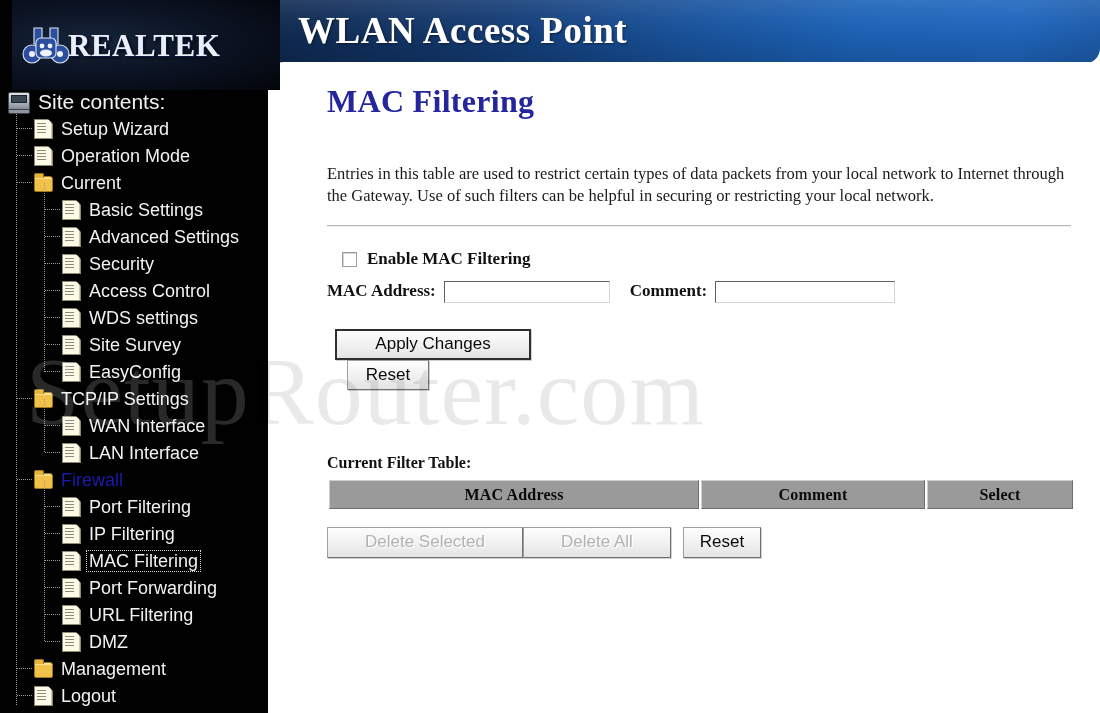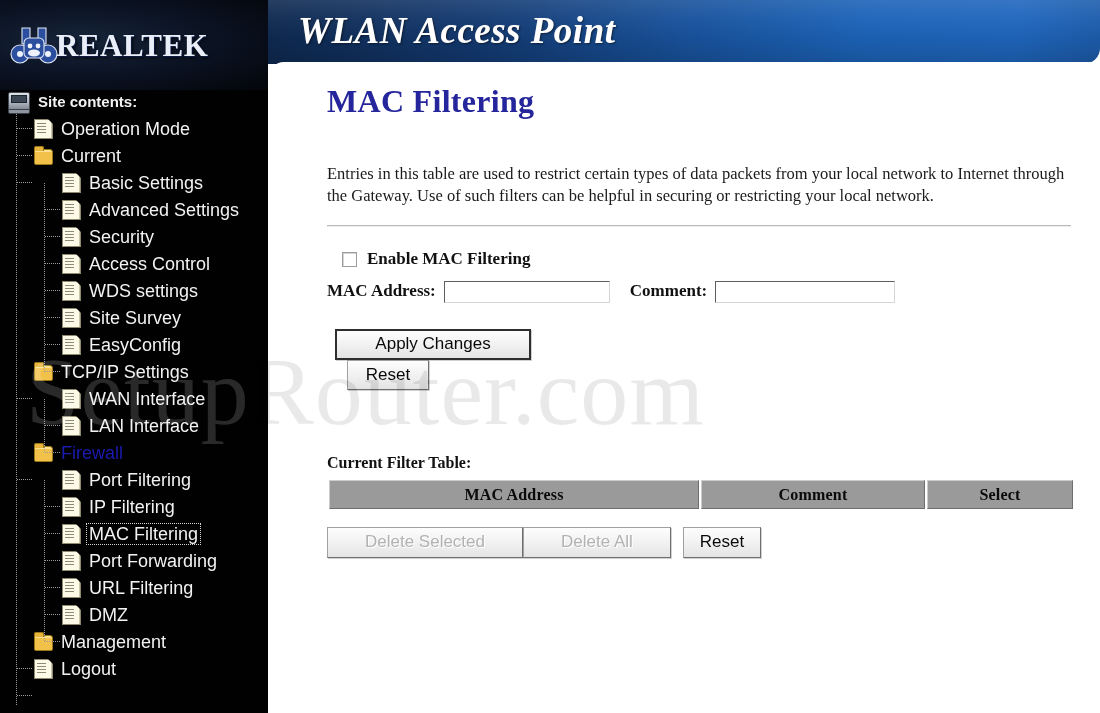--- a/index.html
+++ b/index.html
@@ -45,40 +45,39 @@
         rgba(255,255,255,0.10) 0%,
         rgba(255,255,255,0.03) 30%,
         rgba(0,0,0,0.05) 62%,
         rgba(0,0,0,0.16) 100%);
     pointer-events: none;
   }
   #banner-title {
     position: absolute;
     left: 298px; top: 9px;
     font-family: "Liberation Serif", "DejaVu Serif", serif;
-    font-style: italic;
     font-weight: bold;
     font-size: 37px;
     letter-spacing: 0.5px;
     color: #ffffff;
     text-shadow: 1px 1px 2px rgba(0,0,0,0.55), 0 0 1px rgba(255,255,255,0.4);
     white-space: nowrap;
   }
 
   
   #sidebar {
     position: absolute;
     left: 0; top: 0;
     width: 268px; height: 713px;
     background: #010101;
     z-index: 3;
   }
   #logo-box {
     position: absolute;
-    left: 0; top: 0;
+    left: 12px; top: 0;
     width: 268px; height: 90px;
     background: radial-gradient(ellipse at 30% 45%, #16243a 0%, #0a1120 55%, #030509 100%);
     overflow: hidden;
   }
   #logo-mark {
     position: absolute;
     left: 8px; top: 24px;
     width: 52px; height: 46px;
   }
   #logo-word {
@@ -110,21 +109,21 @@
     font-family: "Liberation Sans", sans-serif;
     font-size: 18px;
     color: #f2f2f2;
     line-height: 1;
     padding: 1px 2px;
   }
   .node.lvl0 { padding-left: 8px; }
   .node.lvl1 { padding-left: 34px; }
   .node.lvl2 { padding-left: 62px; }
 
-  .node.lvl0 .lbl { font-size: 15px; font-weight: bold; }
+  .node.lvl0 .lbl { font-size: 21px; }
 
   .node.visited .lbl { color: #1b1bb0; }
   .node.focused .lbl {
     outline: 1px dotted #d8d8d8;
     outline-offset: 0px;
   }
 
   
   .vline {
     position: absolute;
@@ -419,20 +418,24 @@
         </g>
       </svg>
       <div id="logo-word">REALTEK</div>
     </div>
 
     <div id="tree">
 
     <div class="node lvl0">
           <span class="ico ico-pc"></span>
           <span class="lbl">Site contents:</span>
+        </div>
+        <div class="node lvl1">
+          <span class="ico ico-doc"></span>
+          <span class="lbl">Setup Wizard</span>
         </div>
         <div class="node lvl1">
           <span class="ico ico-doc"></span>
           <span class="lbl">Operation Mode</span>
         </div>
         <div class="node lvl1">
           <span class="ico ico-folder"></span>
           <span class="lbl">Current</span>
         </div>
         <div class="node lvl2">

